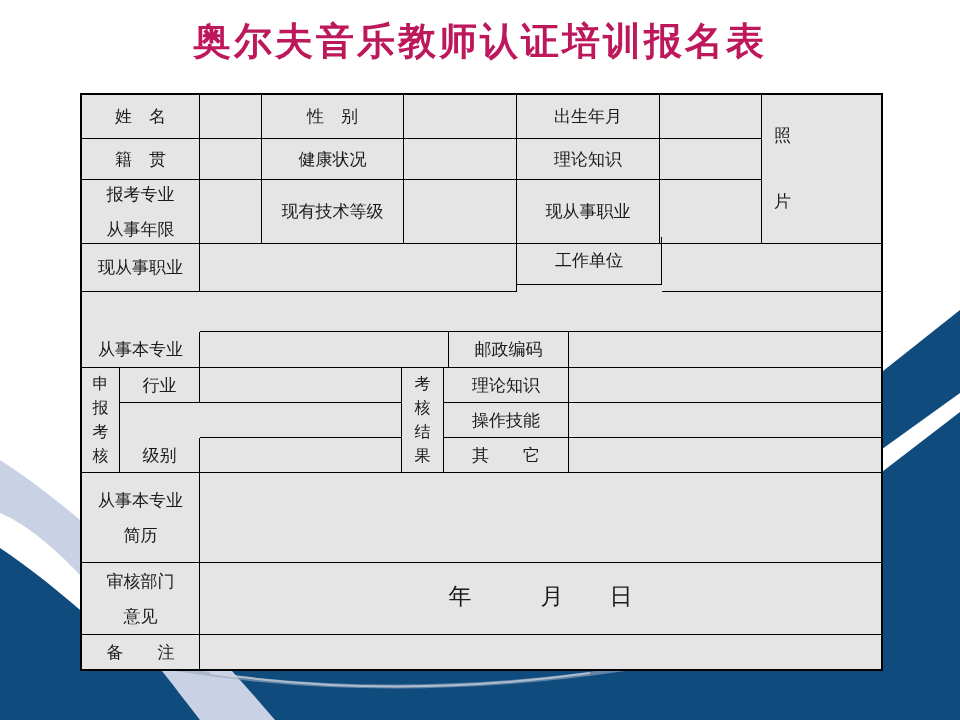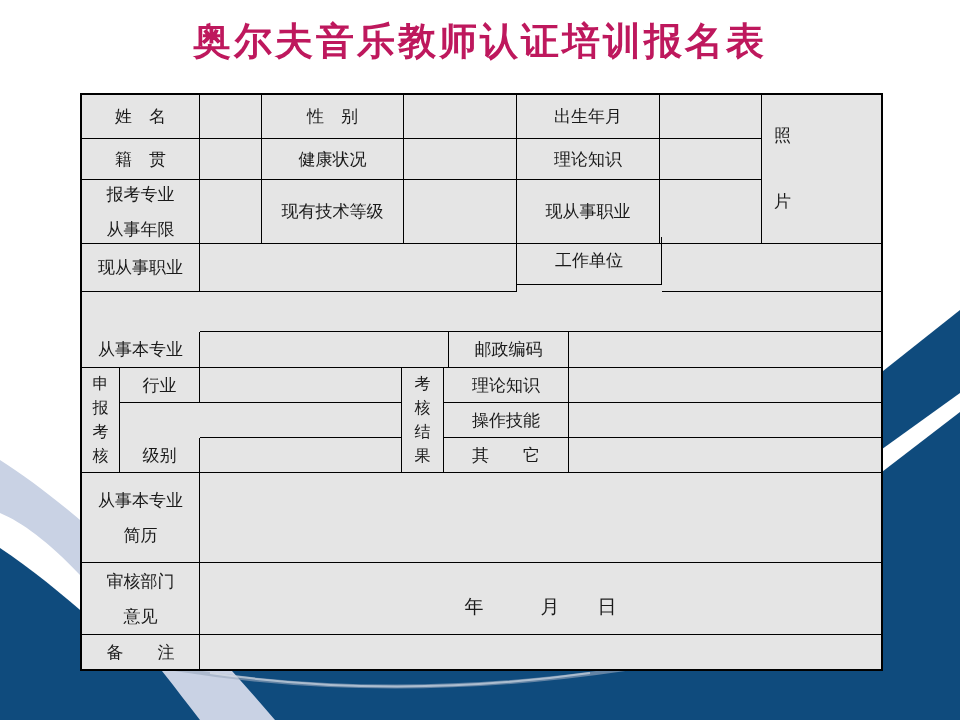--- a/index.html
+++ b/index.html
@@ -28,21 +28,21 @@
   .vert{
     display:flex;align-items:center;justify-content:center;text-align:center;
     white-space:pre-line;line-height:24px;font-size:16px;
   }
   .photo{
     white-space:pre-line;line-height:66px;text-align:left;
     padding:8px 0 0 12px;font-size:17px;
   }
   .datecell{
     display:flex;align-items:flex-end;justify-content:center;
-    padding-bottom:14px;font-size:19px;
+    padding-bottom:22px;font-size:23px;
   }
 </style>
 </head>
 <body>
 
 <div class="slide">
 
   <svg class="deco" viewBox="0 0 960 720" xmlns="http://www.w3.org/2000/svg">
 
     <polygon points="878,375 960,310 960,393 878,452" fill="#0F4B7D"></polygon>

